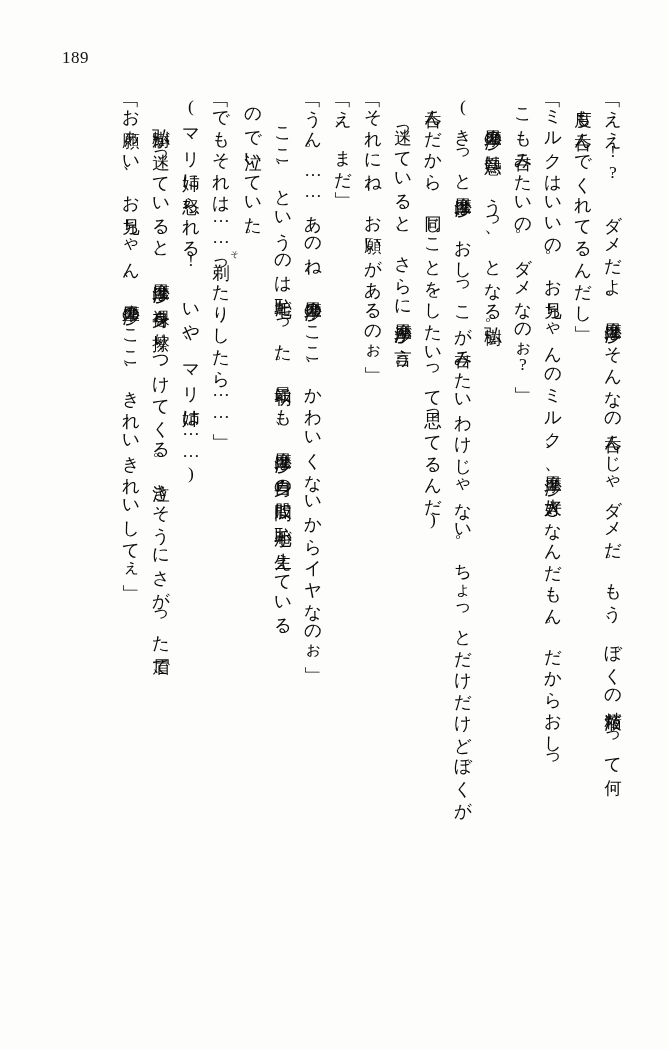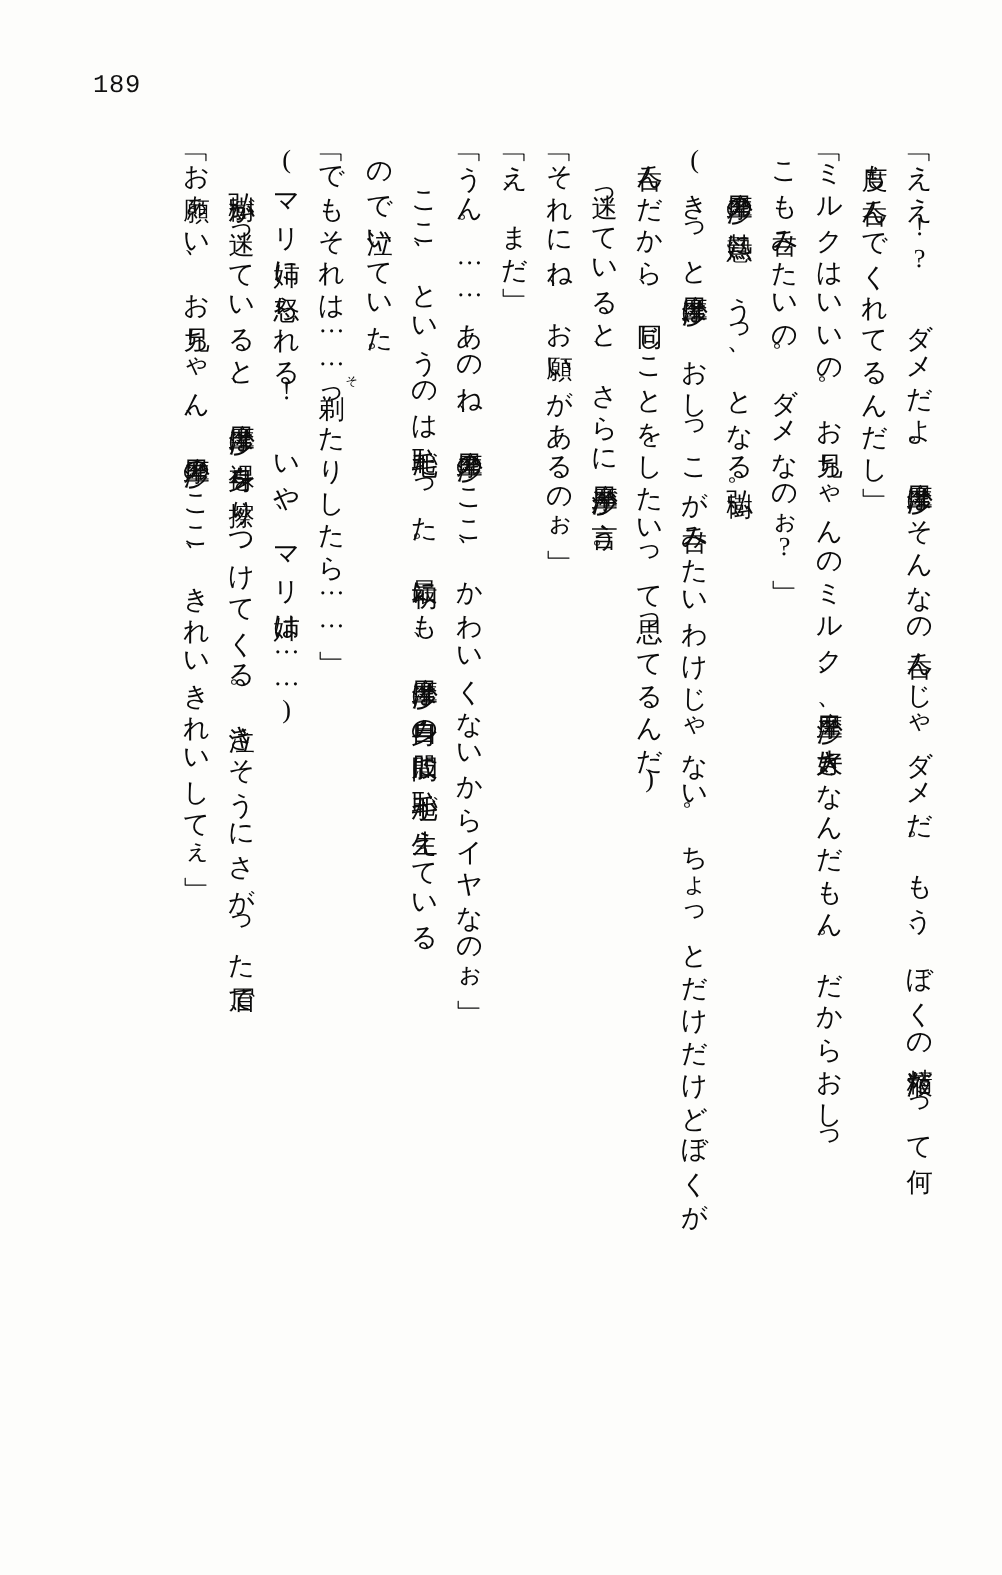--- a/index.html
+++ b/index.html
@@ -18,21 +18,21 @@
   .page {
     position: absolute;
     inset: 0;
     background: #fdfdfb;
   }
   .page-number {
     position: absolute;
     top: 48px;
     left: 62px;
     font-size: 17px;
-    font-family: Liberation Mono, monospace;
+    font-family: Liberation Serif, serif;
     letter-spacing: 0.5px;
     color: #111;
   }
   .text-block {
     position: absolute;
     top: 96px;
     right: 40px;
     left: 40px;
     bottom: 40px;
     display: flex;

